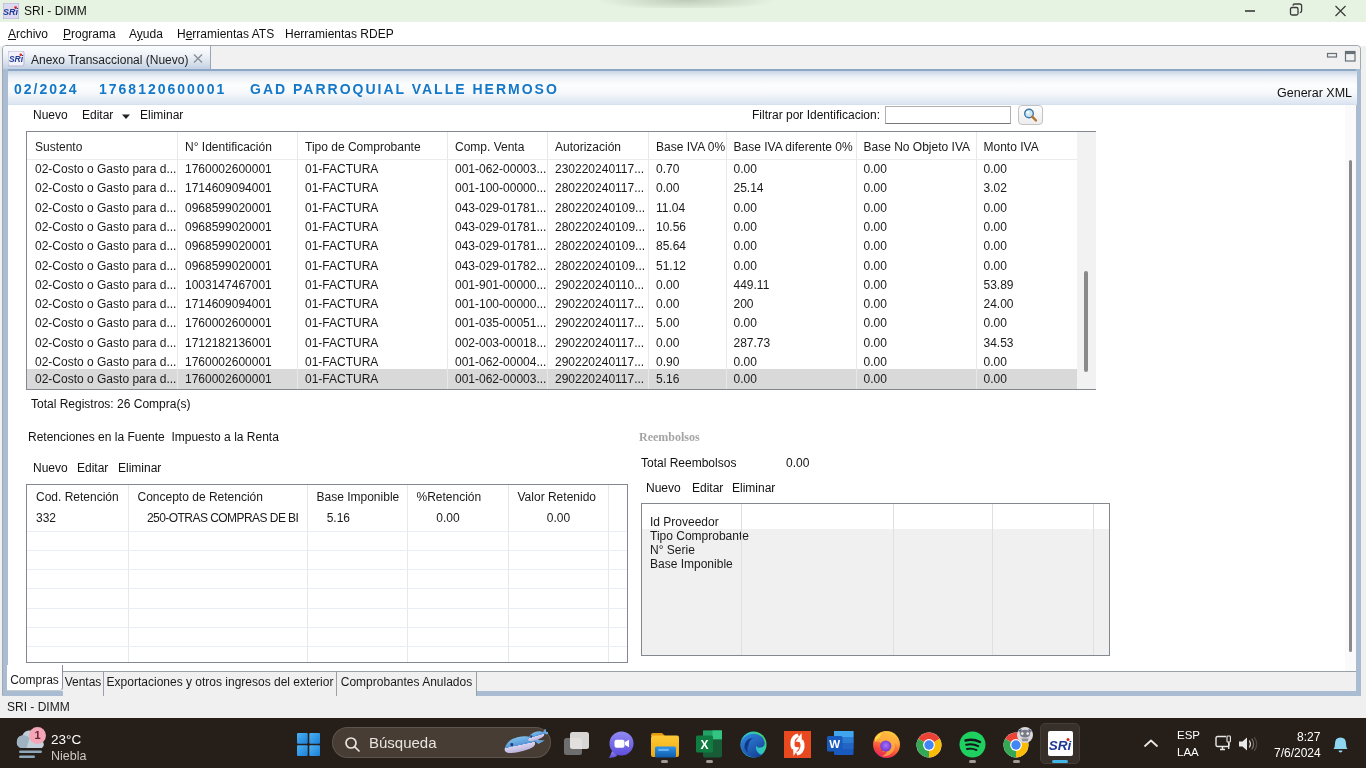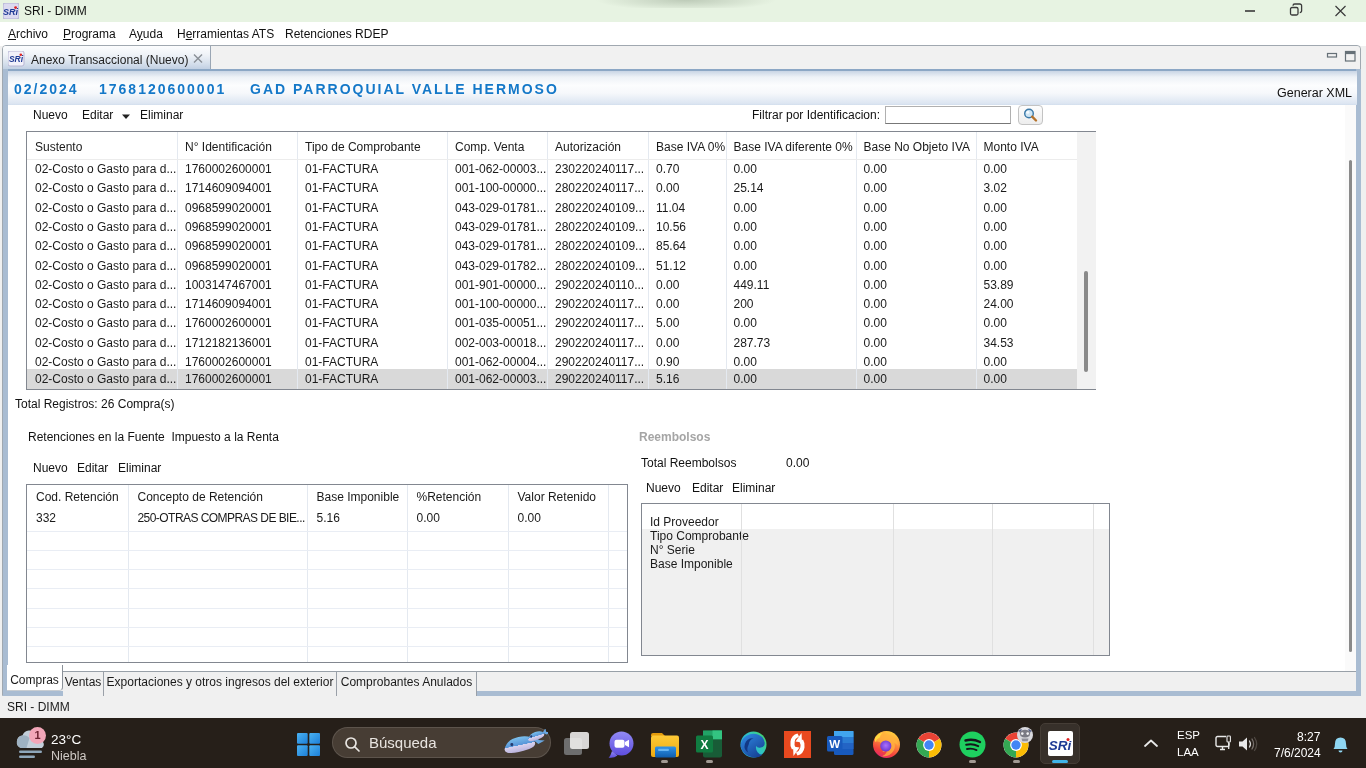--- a/index.html
+++ b/index.html
@@ -77,21 +77,21 @@
  <rect x="52.5" y="7.5" width="7.5" height="7.5" rx="1.5" fill="none" stroke="#3a3a3a" stroke-width="1.3"></rect>
  <path d="M55 5.8 a1.8 1.8 0 0 1 1.8-1.8 h5 a1.8 1.8 0 0 1 1.8 1.8 v5 a1.8 1.8 0 0 1-1.8 1.8" fill="none" stroke="#3a3a3a" stroke-width="1.3"></path>
  <path d="M97.5 6 l10 10 M107.5 6 l-10 10" stroke="#3a3a3a" stroke-width="1.2"></path>
 </svg>
 
 <div class="abs" id="menubar">
  <span style="left:8px"><u>A</u>rchivo</span>
  <span style="left:63px"><u>P</u>rograma</span>
  <span style="left:129px">A<u>y</u>uda</span>
  <span style="left:177px">H<u>e</u>rramientas ATS</span>
- <span style="left:285px">Retenciones RDEP</span>
+ <span style="left:285px">Herramientas RDEP</span>
 </div>
 
 <div class="abs" id="tabfolder"></div>
 <div class="abs" id="tabstrip"></div>
 <div class="abs" id="seltab"></div>
 <div class="abs" id="tabline"></div>
 <svg class="abs" style="left:8px;top:50.5px" width="17" height="16">
  <rect x="0" y="0" width="16" height="15" rx="2" fill="#f2f1fa" stroke="#b8b6d4" stroke-width="1"></rect>
  <text x="8" y="11" font-size="8.5" font-weight="bold" font-style="italic" fill="#1e3a94" text-anchor="middle" font-family="Liberation Sans">SRi</text>
  <circle cx="12.8" cy="3.8" r="1.3" fill="#d22"></circle>
@@ -287,56 +287,56 @@
 <div class="abs vline" style="left:297px;top:132px;height:257px;"></div>
 <div class="abs vline" style="left:447px;top:132px;height:257px;"></div>
 <div class="abs vline" style="left:547px;top:132px;height:257px;"></div>
 <div class="abs vline" style="left:648px;top:132px;height:257px;"></div>
 <div class="abs vline" style="left:726px;top:132px;height:257px;"></div>
 <div class="abs vline" style="left:856px;top:132px;height:257px;"></div>
 <div class="abs vline" style="left:976px;top:132px;height:257px;"></div>
 <div class="abs hline" style="left:27px;top:159px;width:1050px;background:#ececec;"></div>
 </div>
 
-<span class="mitem" style="left:15px;top:397px;">Total Registros: 26 Compra(s)</span>
+<span class="mitem" style="left:31px;top:397px;">Total Registros: 26 Compra(s)</span>
 <span class="mitem" style="left:28px;top:430px;font-weight:normal;">Retenciones en la Fuente&nbsp; Impuesto a la Renta</span>
 <span class="mitem" style="left:33px;top:461px;">Nuevo</span>
 <span class="mitem" style="left:77px;top:461px;">Editar</span>
 <span class="mitem" style="left:118px;top:461px;">Eliminar</span>
 <div class="abs" id="rtable"></div>
 <div id="rrows">
 <div class="rrow" style="top:490px;">
       <div class="r1">Cod. Retención</div>
       <div class="r2">Concepto de Retención</div>
       <div class="r3">Base Imponible</div>
       <div class="r4">%Retención</div>
       <div class="r5">Valor Retenido</div>
     </div>
-<div class="rrow" style="top:511px;">
+<div class="rrow" style="top:511px;gap:20px;">
       <div class="r1">332</div>
       <div class="r2" style="letter-spacing:-0.55px">250-OTRAS COMPRAS DE BIE...</div>
       <div class="r3">5.16</div>
       <div class="r4">0.00</div>
       <div class="r5">0.00</div>
     </div>
 <div class="abs vline" style="left:128px;top:485px;height:177px;"></div>
 <div class="abs vline" style="left:307px;top:485px;height:177px;"></div>
 <div class="abs vline" style="left:407px;top:485px;height:177px;"></div>
 <div class="abs vline" style="left:508px;top:485px;height:177px;"></div>
 <div class="abs vline" style="left:608px;top:485px;height:177px;"></div>
 <div class="abs hline" style="left:27px;top:530.5px;width:600px;"></div>
 <div class="abs hline" style="left:27px;top:549.8px;width:600px;"></div>
 <div class="abs hline" style="left:27px;top:569.1px;width:600px;"></div>
 <div class="abs hline" style="left:27px;top:588.4px;width:600px;"></div>
 <div class="abs hline" style="left:27px;top:607.7px;width:600px;"></div>
 <div class="abs hline" style="left:27px;top:627px;width:600px;"></div>
 <div class="abs hline" style="left:27px;top:646.3px;width:600px;"></div>
 </div>
 
-<span class="mitem grayed" style="left:639px;top:430px;font-weight:bold;">Reembolsos</span>
+<span class="mitem grayed" style="left:639px;top:430px;font-weight:bold;font-family:Liberation Serif, serif;">Reembolsos</span>
 <span class="mitem" style="left:641px;top:456px;">Total Reembolsos</span>
 <span class="mitem" style="left:786px;top:456px;">0.00</span>
 <span class="mitem" style="left:646px;top:481px;">Nuevo</span>
 <span class="mitem" style="left:692px;top:481px;">Editar</span>
 <span class="mitem" style="left:732px;top:481px;">Eliminar</span>
 <div class="abs" id="btable"></div>
 <div class="abs" style="left:642px;top:529px;width:467px;height:126px;background:#f0f0f0;"></div>
 <div id="brows">
 <div class="brow" style="top:515px;flex-direction:column;">
       <div class="b1">Id Proveedor</div>

